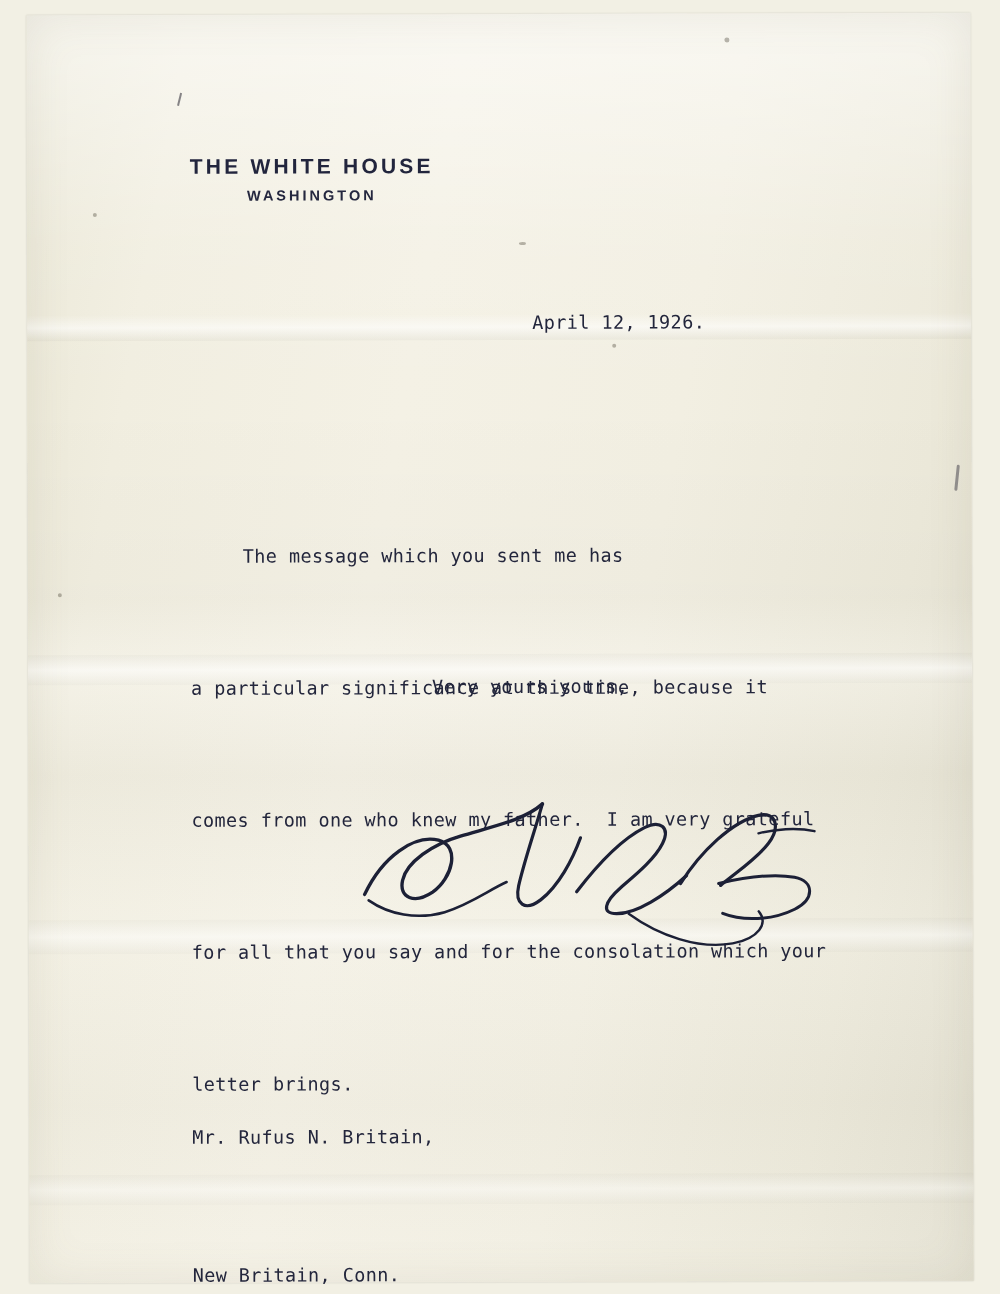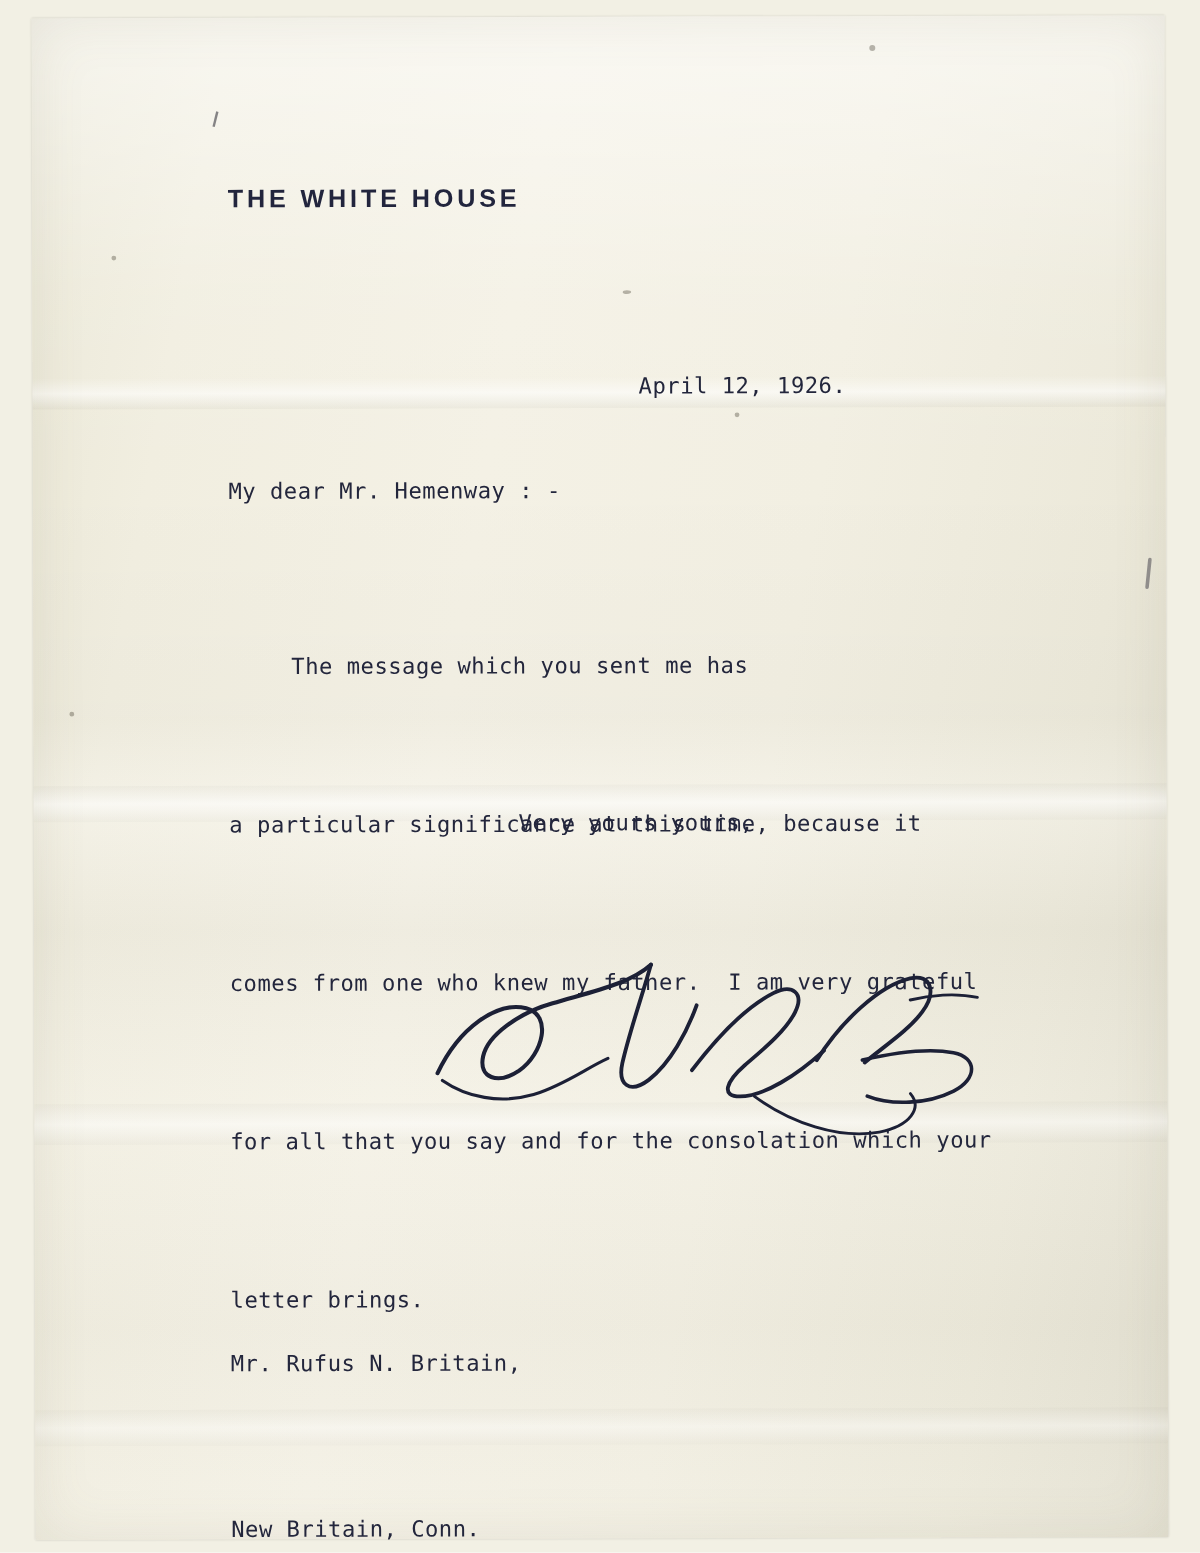--- a/index.html
+++ b/index.html
@@ -174,25 +174,25 @@
 
   <div class="sheet">
     <div class="crease c1"></div>
     <div class="crease c2"></div>
     <div class="crease c3"></div>
     <div class="crease c4"></div>
     <div class="edge-shadow"></div>
 
     <div class="letterhead">
       <div class="letterhead-title">THE WHITE HOUSE</div>
+      <div class="letterhead-sub">WASHINGTON</div>
     </div>
 
     <div class="typed date">April 12, 1926.</div>
 
-    <div class="typed salutation">My dear Mr. Hemenway : -</div>
 
     <div class="typed body-block">
       <div class="indent">The message which you sent me has</div>
       <div>a particular significance at this time, because it</div>
       <div>comes from one who knew my father.  I am very grateful</div>
       <div>for all that you say and for the consolation which your</div>
       <div>letter brings.</div>
     </div>
 
     <div class="typed closing">Very yours yours,</div>

